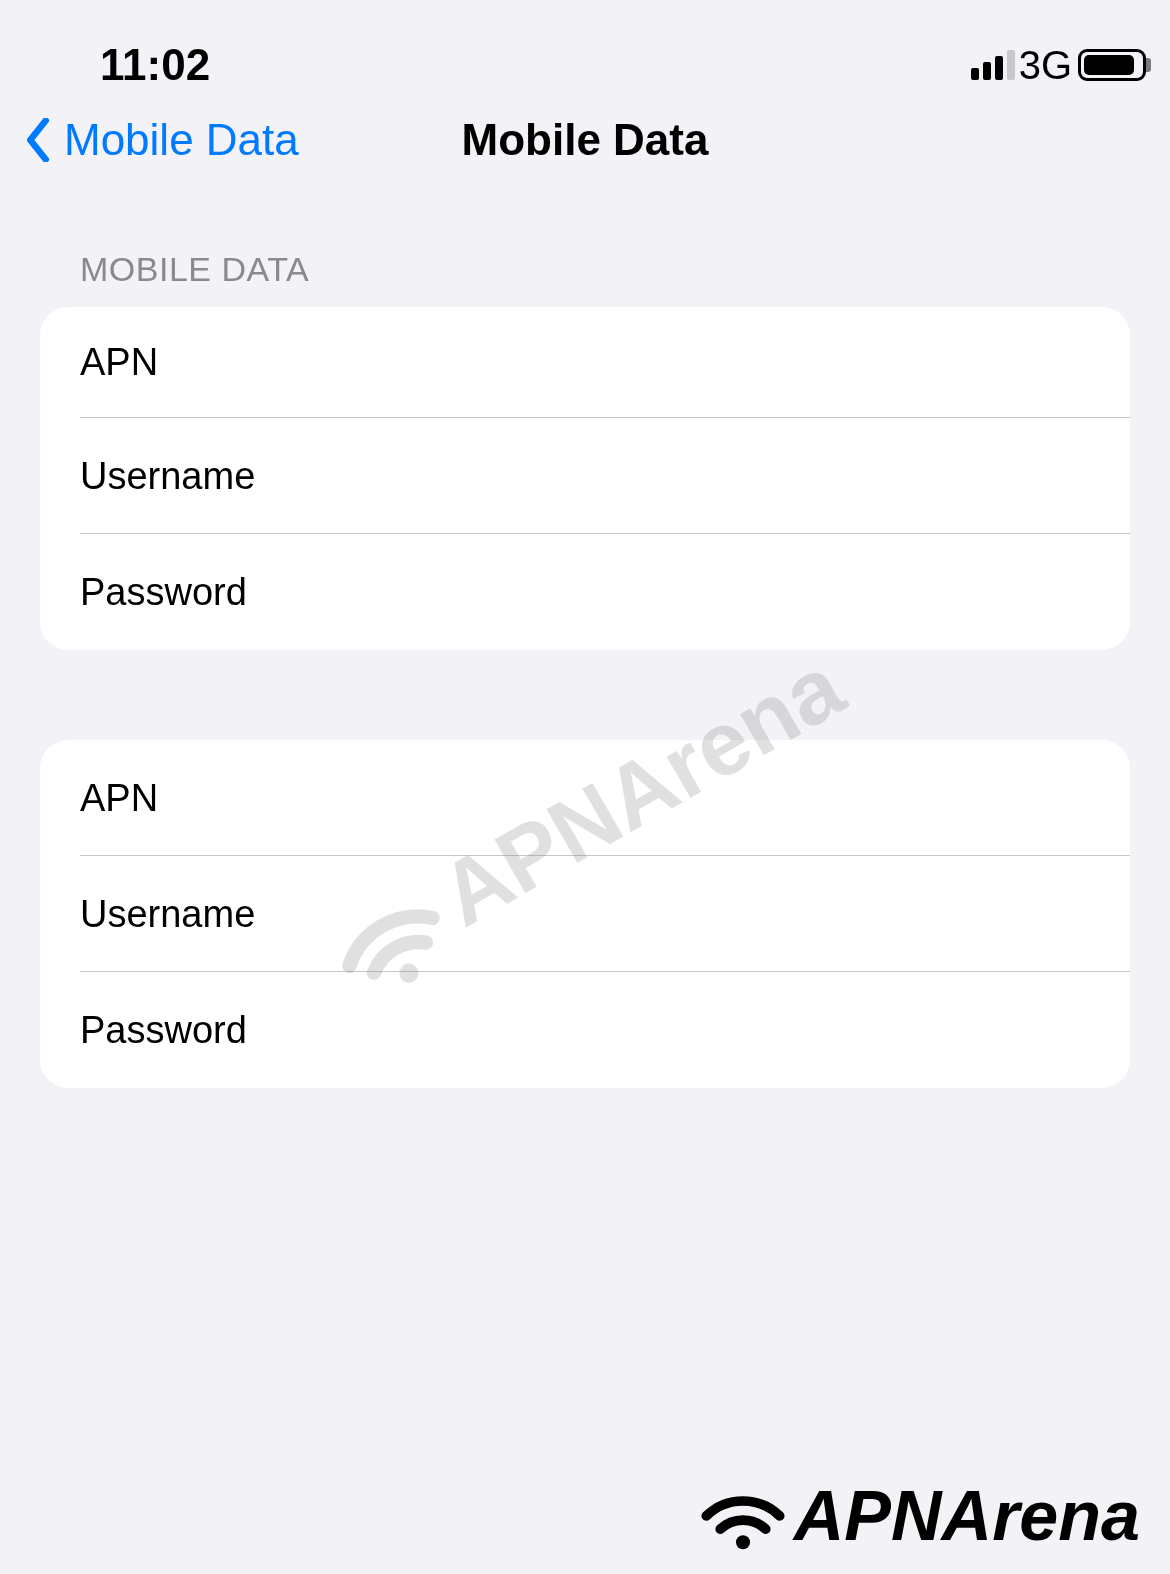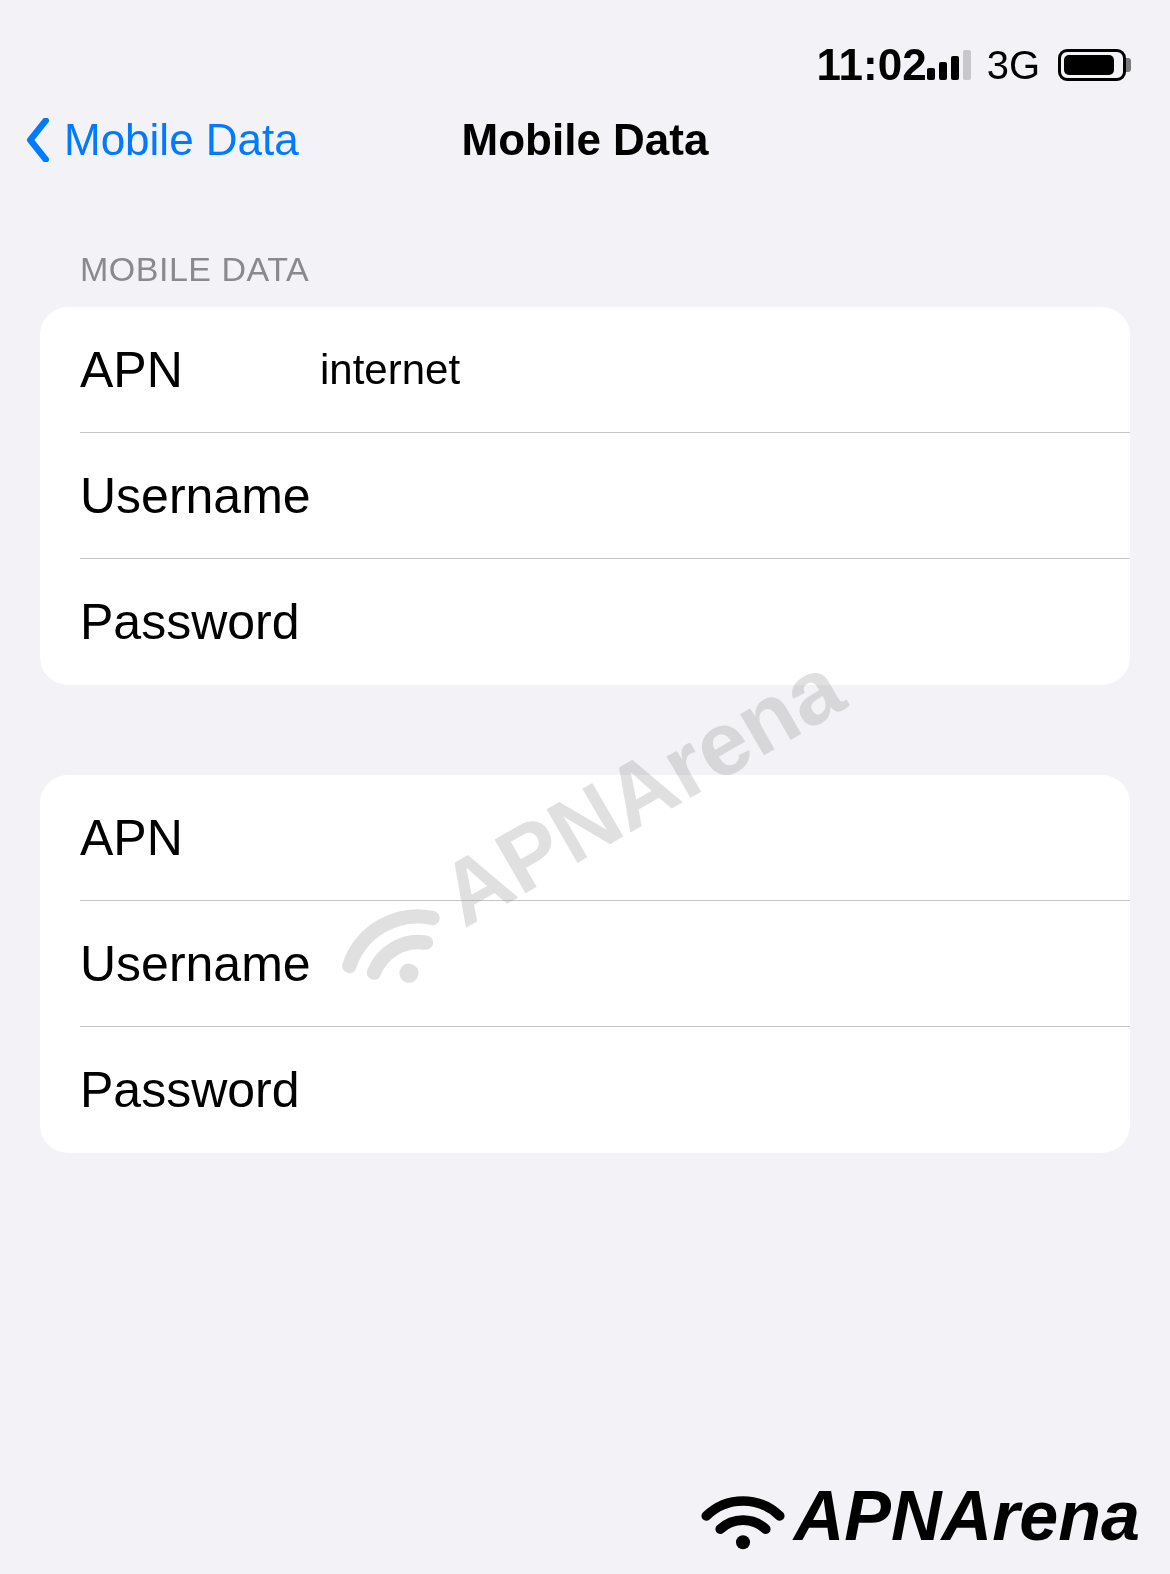--- a/index.html
+++ b/index.html
@@ -11,34 +11,33 @@
     body {
       font-family: -apple-system, BlinkMacSystemFont, "SF Pro Text", "Helvetica Neue", Arial, sans-serif;
       background: #f2f2f7;
       width: 1170px;
       height: 1574px;
       position: relative;
       overflow: hidden;
     }
     .status-bar {
       display: flex;
-      justify-content: flex-end;
-      align-items: center;
-      padding: 40px 44px 20px 100px;
+      justify-content: space-between;
+      align-items: center;
+      padding: 40px 24px 20px 100px;
       height: 110px;
     }
     .status-time {
       font-size: 44px;
       font-weight: 600;
       color: #000;
     }
     .status-right {
       display: flex;
       align-items: center;
-      gap: 12px;
     }
     .signal-bars {
       display: flex;
       align-items: flex-end;
       gap: 4px;
       height: 30px;
     }
     .signal-bar {
       width: 8px;
       background: #000;
@@ -138,21 +137,21 @@
     .list-row:not(:last-child)::after {
       content: "";
       position: absolute;
       bottom: 0;
       left: 40px;
       right: 0;
       height: 1px;
       background: #c6c6c8;
     }
     .row-label {
-      font-size: 50px;
+      font-size: 38px;
       font-weight: 400;
       color: #000;
       width: 240px;
       flex-shrink: 0;
     }
     .row-input {
       font-size: 42px;
       font-weight: 400;
       color: #000;
       border: none;
@@ -234,21 +233,20 @@
   </div>
   <div class="nav-title">Mobile Data</div>
 </div>
 
 <div class="content">
 
   <div class="section-header">MOBILE DATA</div>
   <div class="list-group">
     <div class="list-row">
       <div class="row-label">APN</div>
-      <input class="row-input" type="text" value="internet" style="">
     </div>
     <div class="list-row">
       <div class="row-label">Username</div>
       <input class="row-input" type="text" value="" style="">
     </div>
     <div class="list-row">
       <div class="row-label">Password</div>
       <input class="row-input" type="text" value="" style="">
     </div>
   </div>

